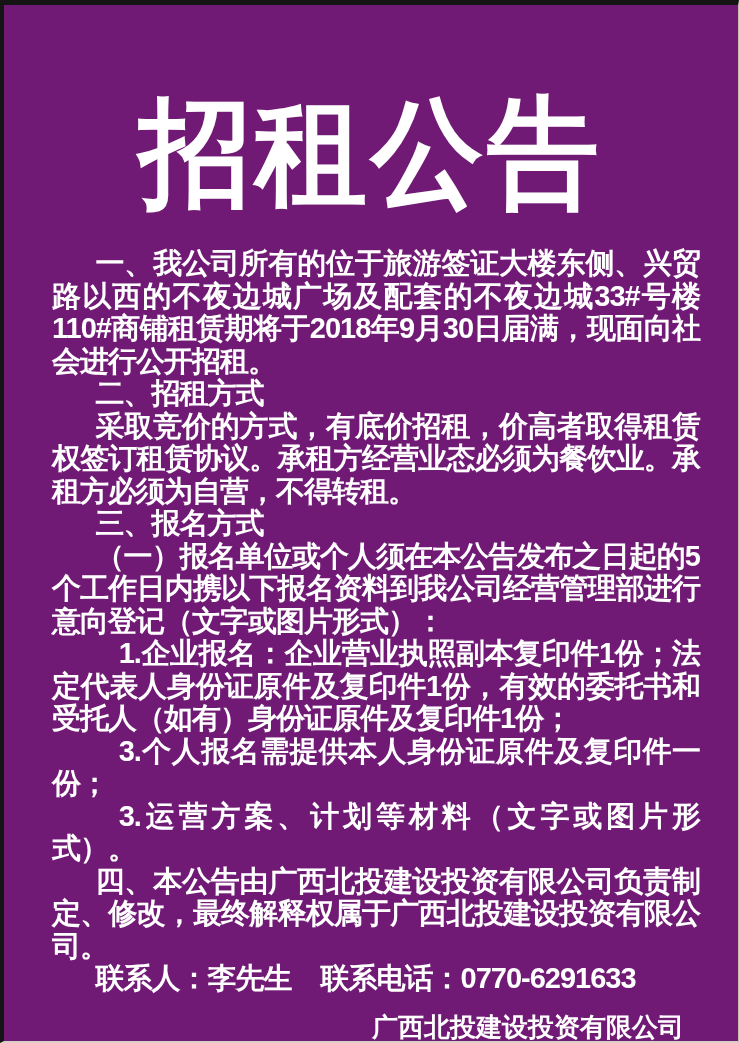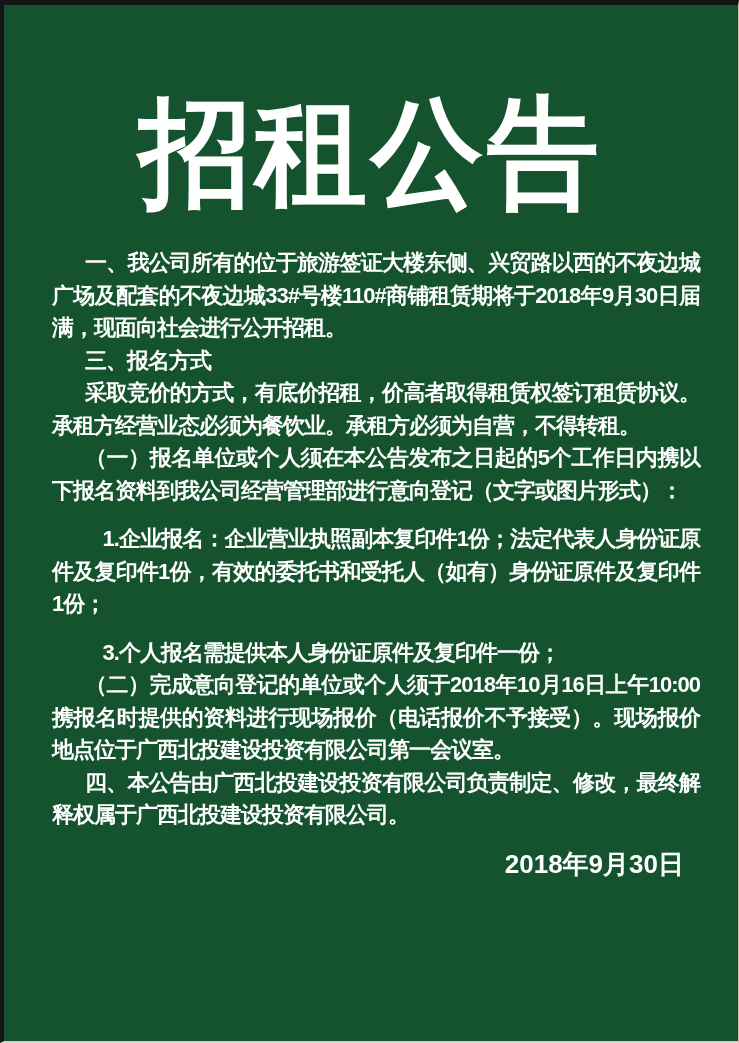--- a/index.html
+++ b/index.html
@@ -3,21 +3,21 @@
 <meta charset="utf-8">
 <style>
   * { box-sizing: border-box; }
   html, body { margin: 0; padding: 0; background: #ffffff; }
 
   .page {
     position: relative;
     width: 739px;
     height: 1043px;
     overflow: hidden;
-    background: #14532d;
+    background: #701a75;
     border-top: 5px solid #141414;
     border-left: 4px solid #141414;
     border-right: 1px solid #cdbcae;
     border-bottom: 2px solid #d8cfc6;
     color: #ffffff;
     font-family: "Liberation Sans", "DejaVu Sans", sans-serif;
   }
 
   .poster-title {
     margin-top: 82px;
@@ -26,34 +26,33 @@
     font-weight: 900;
     font-size: 112px;
     line-height: 1.18;
     letter-spacing: 4px;
     transform: scaleY(1.06);
     white-space: nowrap;
   }
 
   .body-text {
     margin: 28px 38px 0 48px;
-    font-size: 22px;
+    font-size: 29px;
     font-weight: 700;
     letter-spacing: -1px;
     line-height: 32.5px;
     text-align: justify;
     text-justify: inter-ideograph;
   }
   .body-text p {
     margin: 0;
     text-indent: 1.5em;
   }
   .body-text p.num-item {
     text-indent: 2.3em;
-    margin-top: 16px;
   }
   .contact-gap { display: inline-block; width: 1em; }
 
   .signature {
     margin-top: 15px;
     padding-right: 54px;
     text-align: right;
   }
   .signature-inner {
     display: inline-block;
@@ -66,28 +65,31 @@
 </style>
 </head>
 <body>
 
 <div class="page">
 
   <div class="poster-title">招租公告</div>
 
   <div class="body-text">
     <p>一、我公司所有的位于旅游签证大楼东侧、兴贸路以西的不夜边城广场及配套的不夜边城33#号楼110#商铺租赁期将于2018年9月30日届满，现面向社会进行公开招租。</p>
+    <p>二、招租方式</p>
+    <p>采取竞价的方式，有底价招租，价高者取得租赁权签订租赁协议。承租方经营业态必须为餐饮业。承租方必须为自营，不得转租。</p>
     <p>三、报名方式</p>
-    <p>采取竞价的方式，有底价招租，价高者取得租赁权签订租赁协议。承租方经营业态必须为餐饮业。承租方必须为自营，不得转租。</p>
     <p>（一）报名单位或个人须在本公告发布之日起的5个工作日内携以下报名资料到我公司经营管理部进行意向登记（文字或图片形式）：</p>
     <p class="num-item">1.企业报名：企业营业执照副本复印件1份；法定代表人身份证原件及复印件1份，有效的委托书和受托人（如有）身份证原件及复印件1份；</p>
     <p class="num-item">3.个人报名需提供本人身份证原件及复印件一份；</p>
-    <p>（二）完成意向登记的单位或个人须于2018年10月16日上午10:00携报名时提供的资料进行现场报价（电话报价不予接受）。现场报价地点位于广西北投建设投资有限公司第一会议室。</p>
+    <p class="num-item">3.运营方案、计划等材料（文字或图片形式）。</p>
     <p>四、本公告由广西北投建设投资有限公司负责制定、修改，最终解释权属于广西北投建设投资有限公司。</p>
+    <p><span>联系人：</span><span>李先生</span><span class="contact-gap"></span><span>联系电话：</span><span>0770-6291633</span></p>
   </div>
 
   <div class="signature">
     <div class="signature-inner">
+      <div>广西北投建设投资有限公司</div>
       <div>2018年9月30日</div>
     </div>
   </div>
 
 </div>
 
 </body></html>

